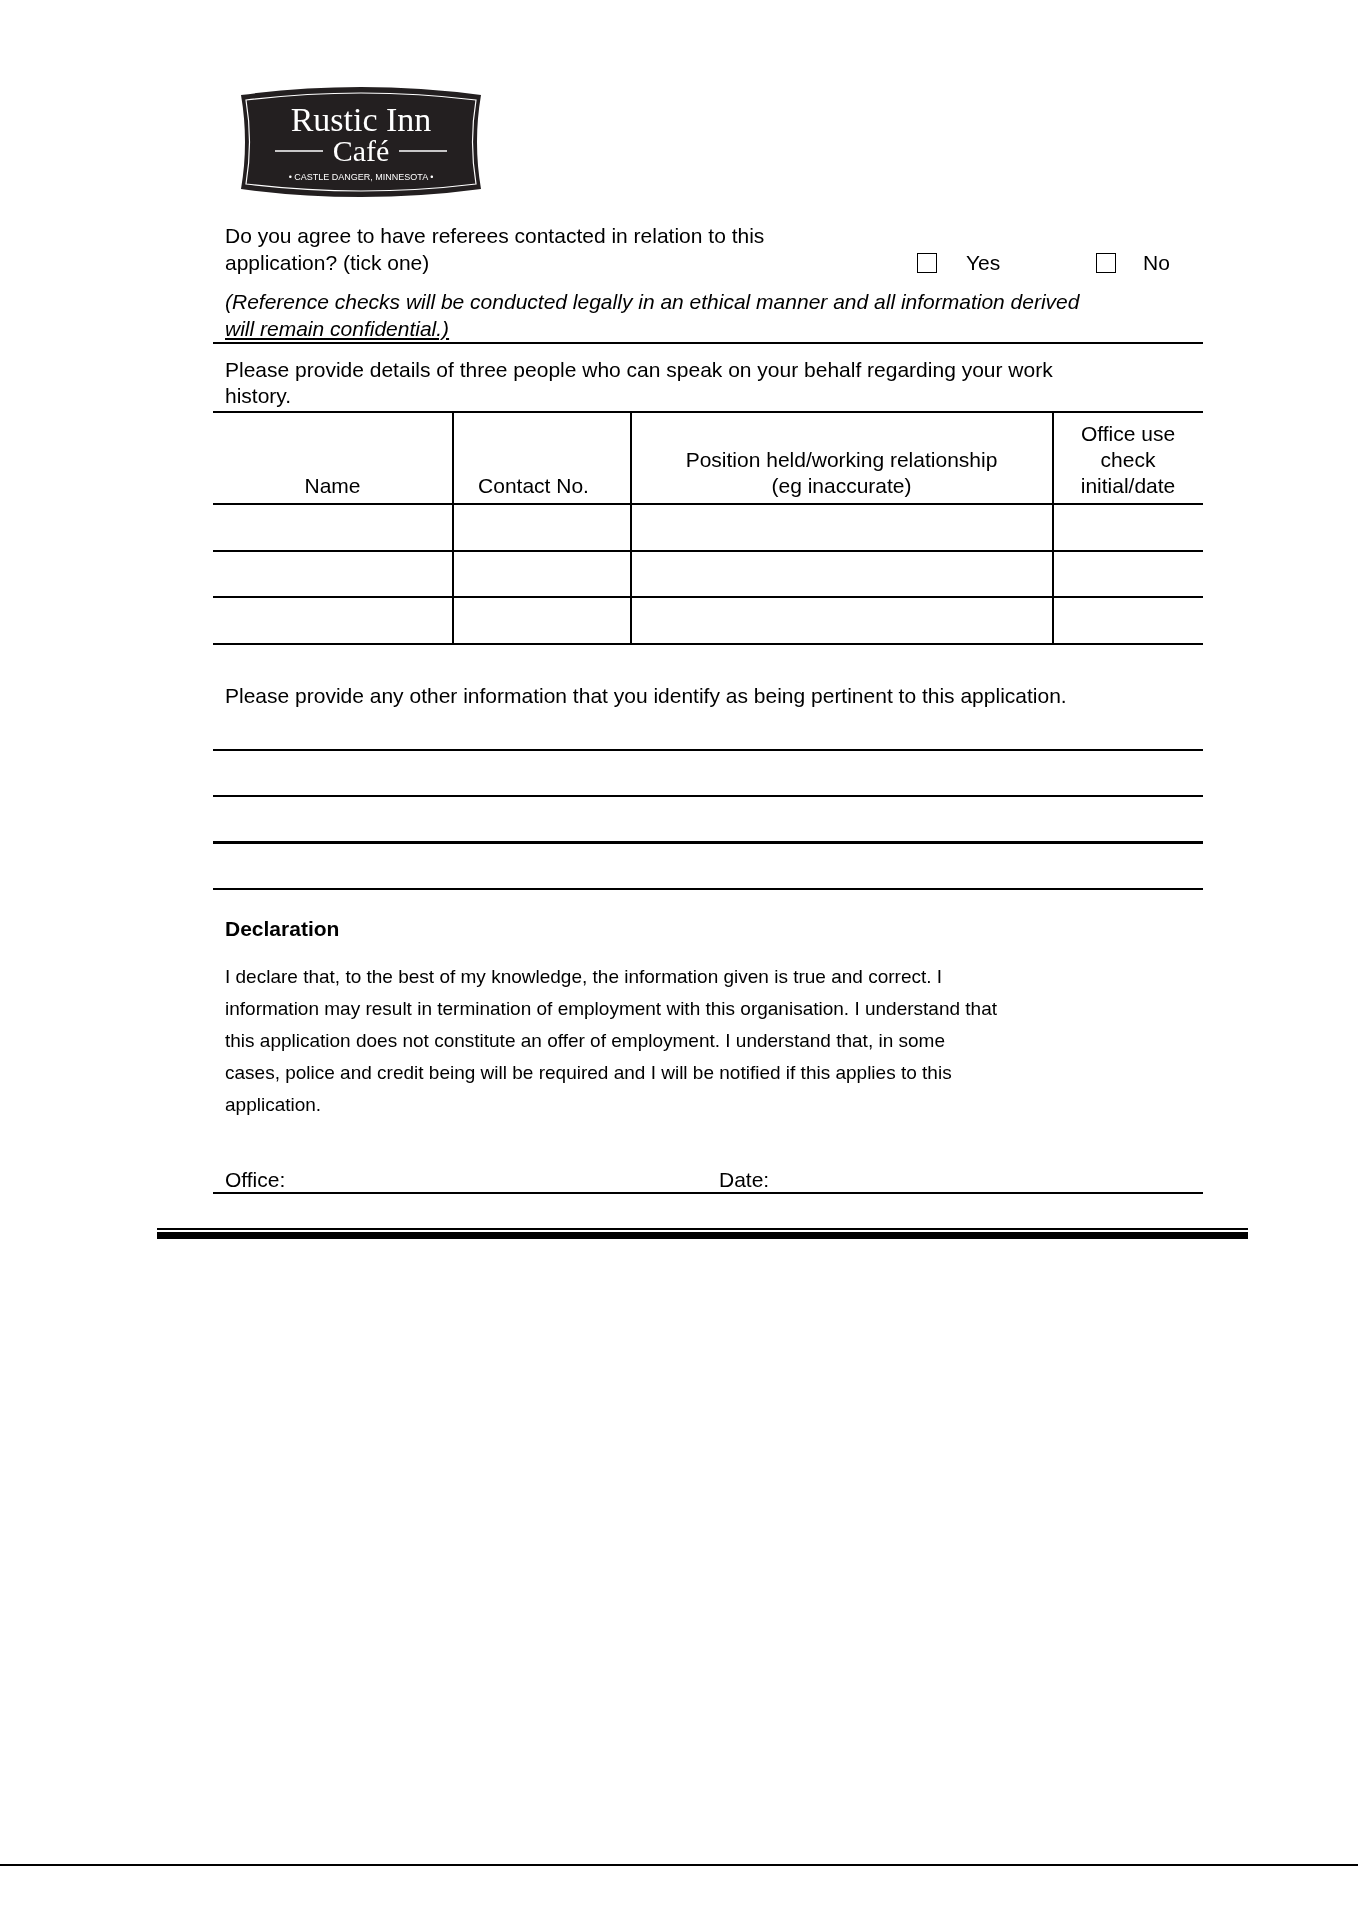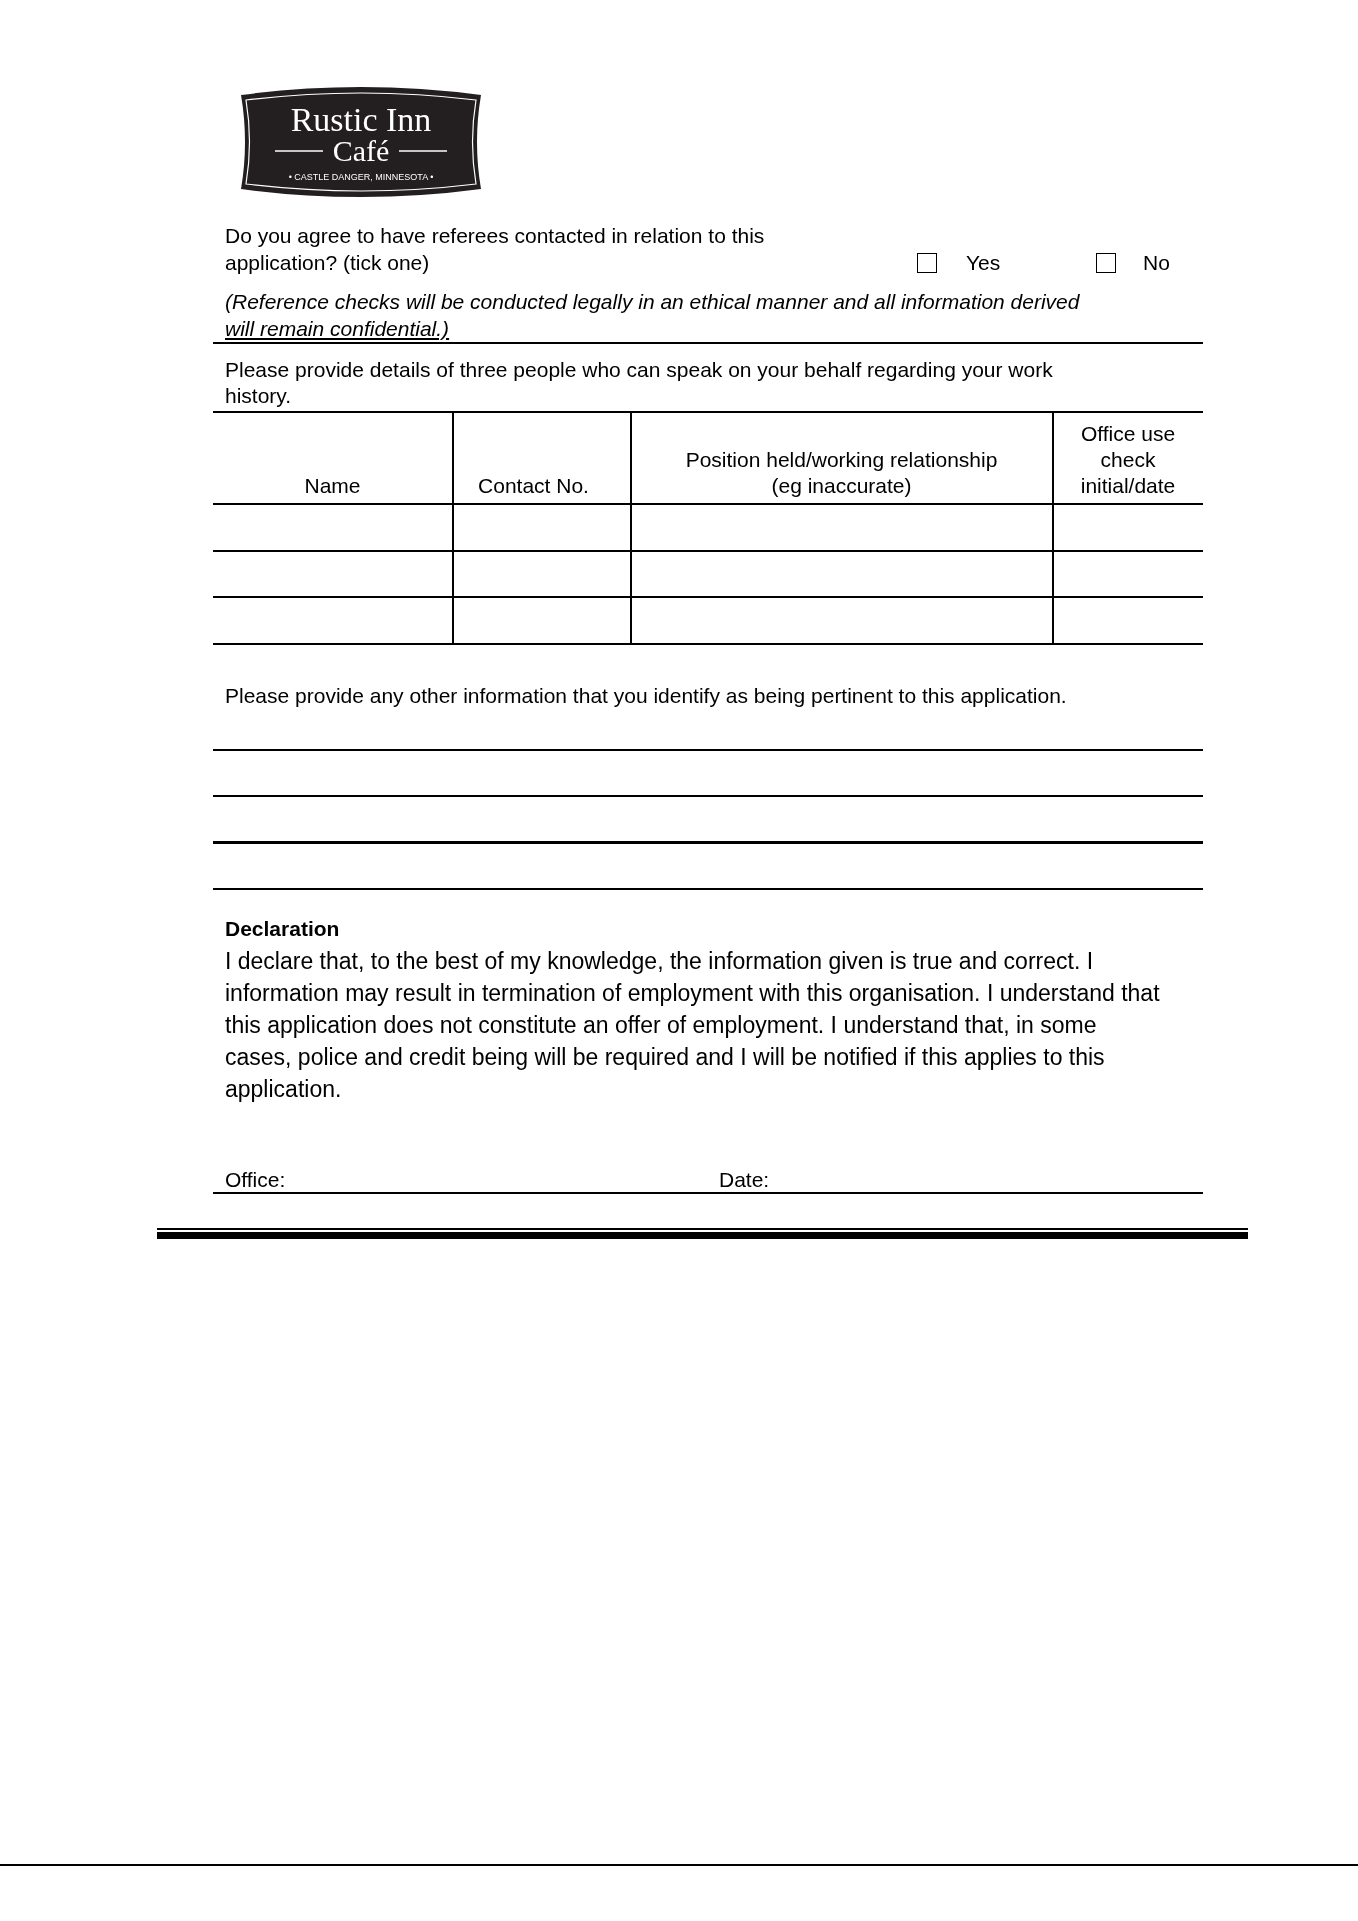--- a/index.html
+++ b/index.html
@@ -15,21 +15,21 @@
 
   
   .cb { position: absolute; width: 20px; height: 20px; border: 1.5px solid #000; box-sizing: border-box; background: #fff; }
 
   
   #ref-table { position: absolute; left: 213px; top: 411px; width: 990px; height: 233px; }
   .vline { position: absolute; background: #000; width: 1.5px; top: 0; height: 233px; }
   .th { position: absolute; font-size: 21px; line-height: 26px; text-align: center; }
   .cell { position: absolute; }
 
-  .decl-body { font-size: 23px; line-height: 32px; white-space: nowrap; }
+  .decl-body { font-size: 19px; line-height: 32px; white-space: nowrap; margin-top: 16px; }
 </style>
 </head>
 <body>
 
 <div id="logo" class="abs">
   <svg viewBox="0 0 252 114" xmlns="http://www.w3.org/2000/svg">
     <path d="M6,10 Q126,-6 246,10 Q238,57 246,104 Q126,120 6,104 Q14,57 6,10 Z" fill="#231f20"></path>
     <path d="M11,15 Q126,1 241,15 Q234,57 241,99 Q126,113 11,99 Q18,57 11,15 Z" fill="none" stroke="#ffffff" stroke-width="1.2"></path>
     <text x="126" y="46" text-anchor="middle" font-family="Liberation Serif, serif" font-size="34" fill="#ffffff">Rustic Inn</text>
     <line x1="40" y1="66" x2="88" y2="66" stroke="#fff" stroke-width="1.5"></line>

